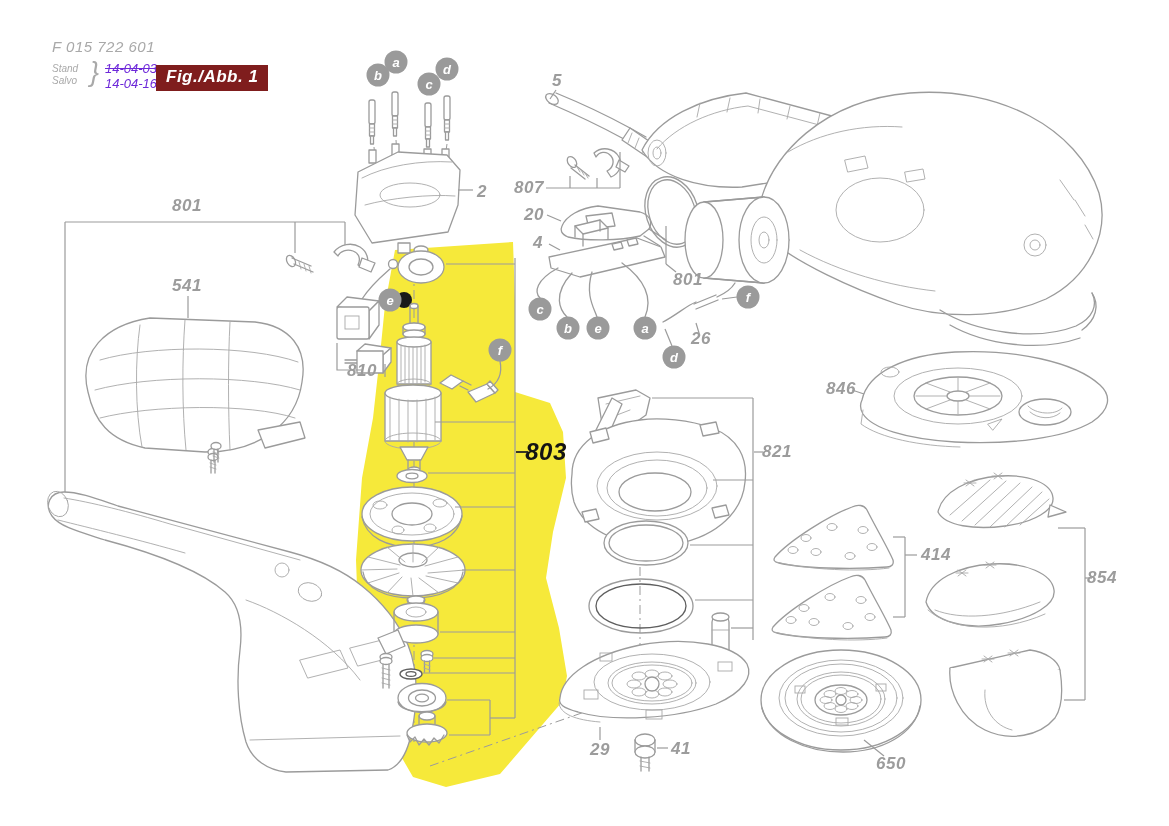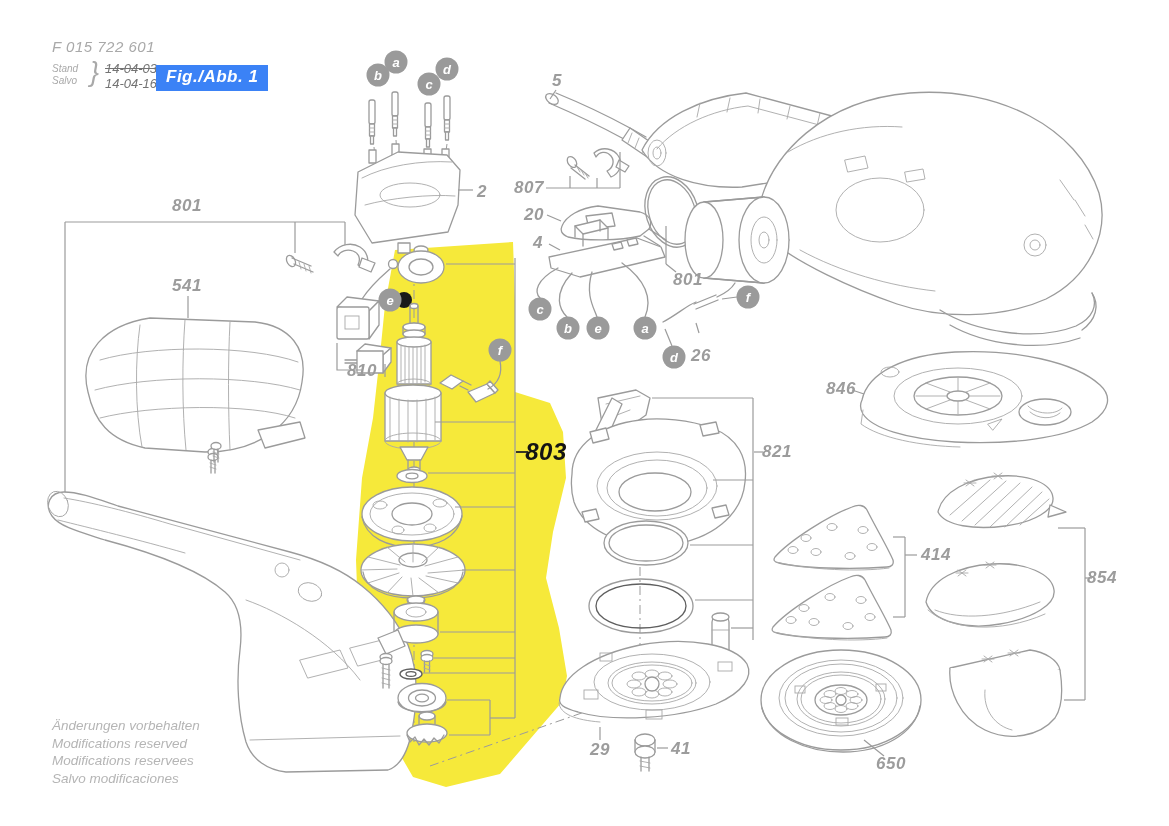--- a/index.html
+++ b/index.html
@@ -17,23 +17,23 @@
   
   .plabel{position:absolute;transform:translate(-50%,-50%);font-weight:bold;font-size:17px;
           color:#9c9c9c;letter-spacing:.5px;white-space:nowrap;}
   .plabel.dark{color:#141414;font-size:24px;letter-spacing:.5px;}
   .callout{position:absolute;width:23px;height:23px;border-radius:50%;background:#9a9a9a;
            color:#fff;font-weight:bold;font-size:13px;display:flex;align-items:center;
            justify-content:center;transform:translate(-50%,-50%);line-height:1;}
   .docnum{position:absolute;left:52px;top:38px;font-size:15px;color:#a9a9a9;letter-spacing:.5px;}
   .meta{position:absolute;left:52px;top:63px;font-size:10px;color:#a9a9a9;line-height:1.2;}
   .brace{position:absolute;left:90px;top:57px;font-size:27px;font-weight:300;color:#a9a9a9;}
-  .dates{position:absolute;left:105px;top:61px;font-size:13px;color:#737373;line-height:1.18;}
+  .dates{position:absolute;left:105px;top:61px;font-size:13px;color:#6d28d9;line-height:1.18;}
   .strike{text-decoration:line-through;}
-  .fig-badge{position:absolute;left:156px;top:65px;background:#3b82f6;color:#fff;
+  .fig-badge{position:absolute;left:156px;top:65px;background:#7f1d1d;color:#fff;
              font-weight:bold;font-size:17px;padding:2px 10px 4px;letter-spacing:.5px;}
   .footer{position:absolute;left:52px;top:717px;font-size:13.5px;color:#b5b5b5;line-height:1.3;}
 </style>
 </head>
 <body>
 
 <div class="stage">
 
   <svg class="art" width="1169" height="826" viewBox="0 0 1169 826">
 
@@ -560,37 +560,31 @@
     <div>Stand</div>
     <div>Salvo</div>
   </div>
   <div class="brace">}</div>
   <div class="dates">
     <div class="strike">14-04-03</div>
     <div>14-04-16</div>
   </div>
   <div class="fig-badge">Fig./Abb. 1</div>
 
-  <div class="footer">
-    <div>Änderungen vorbehalten</div>
-    <div>Modifications reserved</div>
-    <div>Modifications reservees</div>
-    <div>Salvo modificaciones</div>
-  </div>
 
   <div class="plabel" style="left:187px;top:206px">801</div>
   <div class="plabel" style="left:187px;top:286px">541</div>
   <div class="plabel" style="left:362px;top:371px">810</div>
   <div class="plabel" style="left:482px;top:192px">2</div>
   <div class="plabel" style="left:557px;top:81px">5</div>
   <div class="plabel" style="left:529px;top:188px">807</div>
   <div class="plabel" style="left:534px;top:215px">20</div>
   <div class="plabel" style="left:538px;top:243px">4</div>
   <div class="plabel" style="left:688px;top:280px">801</div>
-  <div class="plabel" style="left:701px;top:356px">26</div>
+  <div class="plabel" style="left:701px;top:339px">26</div>
   <div class="plabel dark" style="left:546px;top:452px">803</div>
   <div class="plabel" style="left:841px;top:389px">846</div>
   <div class="plabel" style="left:777px;top:452px">821</div>
   <div class="plabel" style="left:936px;top:555px">414</div>
   <div class="plabel" style="left:1102px;top:578px">854</div>
   <div class="plabel" style="left:600px;top:750px">29</div>
   <div class="plabel" style="left:681px;top:749px">41</div>
   <div class="plabel" style="left:891px;top:764px">650</div>
 
   <div class="callout" style="left:378px;top:75px">b</div>

